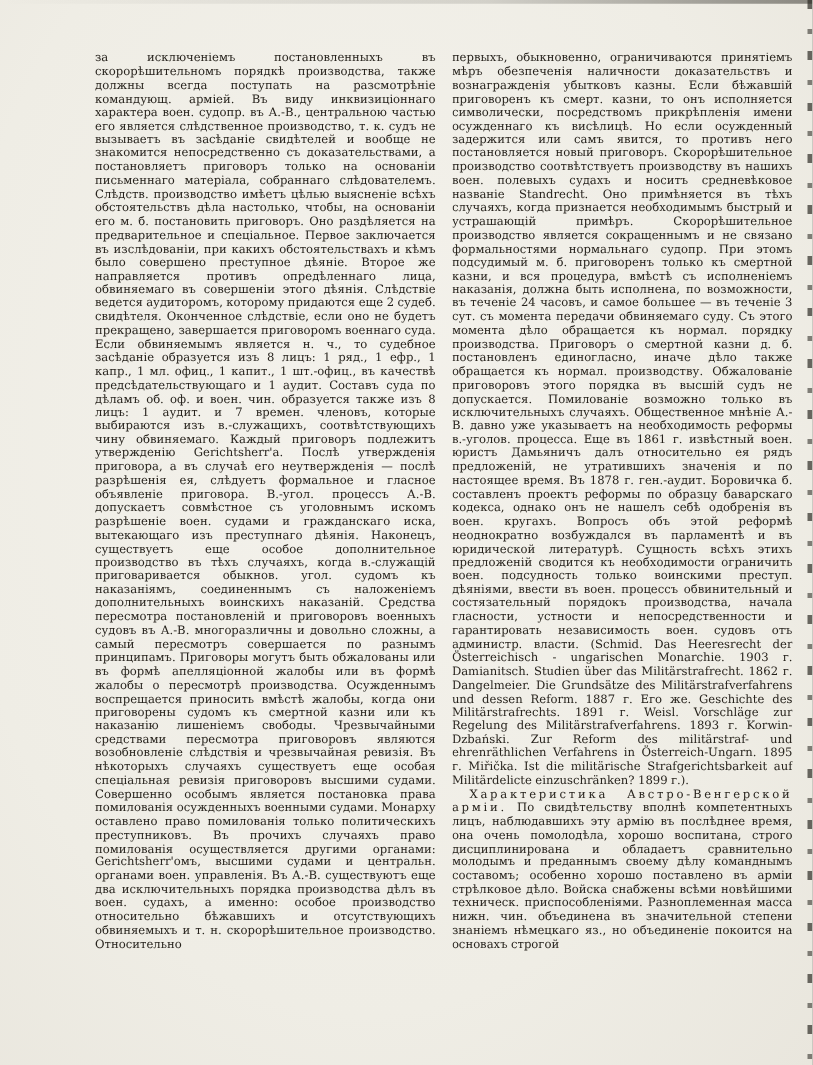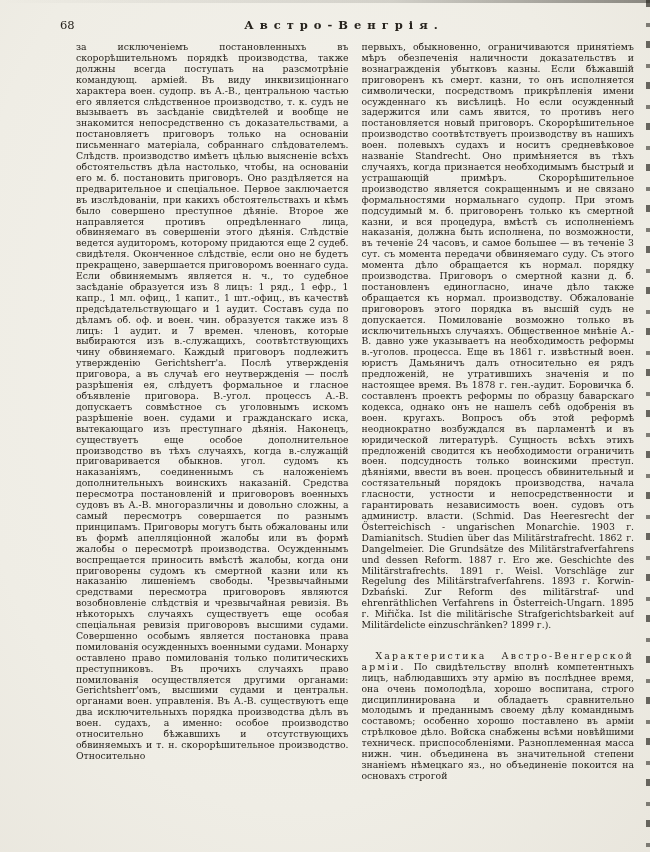--- a/index.html
+++ b/index.html
@@ -30,21 +30,21 @@
     overflow:hidden;
   }
   .col { width:50%; overflow:hidden; }
   .body-text {
     margin:0;
     font-size:9.3px;
     line-height:10.9px;
     text-align:justify;
     word-spacing:-0.2px;
   }
-  .indent { text-indent:14px;margin-top:20px; }
+  .indent { text-indent:14px; }
   .runin { letter-spacing:2.2px; }
   .bib { }
   .scan-marks {
     position:absolute; top:0; right:0; bottom:0; width:4px;
     background-image: repeating-linear-gradient(
       180deg,
       rgba(40,38,32,0.85) 0px, rgba(40,38,32,0.85) 7px,
       rgba(40,38,32,0.0) 7px, rgba(40,38,32,0.0) 23px,
       rgba(40,38,32,0.7) 23px, rgba(40,38,32,0.7) 27px,
       rgba(40,38,32,0.0) 27px, rgba(40,38,32,0.0) 41px
@@ -56,25 +56,20 @@
     position:absolute; top:0; left:0; right:0; height:3px;
     background: linear-gradient(90deg, rgba(40,38,32,0.0) 0%, rgba(40,38,32,0.15) 60%, rgba(40,38,32,0.5) 100%);
     pointer-events:none;
   }
 </style>
 </head>
 <body>
 
 <div class="sheet">
 
-  <div class="header">
-    <span class="pagenum">68</span>
-    <span class="title">Австро-Венгрія.</span>
-    <span class="spacer"></span>
-  </div>
 
   <div class="cols">
 
     <div class="col">
       <p class="body-text">за исключеніемъ постановленныхъ въ скорорѣшительномъ порядкѣ производства, также должны всегда поступать на разсмотрѣніе командующ. арміей. Въ виду инквизиціоннаго характера воен. судопр. въ А.-В., центральною частью его является слѣдственное производство, т. к. судъ не вызываетъ въ засѣданіе свидѣтелей и вообще не знакомится непосредственно съ доказательствами, а постановляетъ приговоръ только на основаніи письменнаго матеріала, собраннаго слѣдователемъ. Слѣдств. производство имѣетъ цѣлью выясненіе всѣхъ обстоятельствъ дѣла настолько, чтобы, на основаніи его м. б. постановить приговоръ. Оно раздѣляется на предварительное и спеціальное. Первое заключается въ изслѣдованіи, при какихъ обстоятельствахъ и кѣмъ было совершено преступное дѣяніе. Второе же направляется противъ опредѣленнаго лица, обвиняемаго въ совершеніи этого дѣянія. Слѣдствіе ведется аудиторомъ, которому придаются еще 2 судеб. свидѣтеля. Оконченное слѣдствіе, если оно не будетъ прекращено, завершается приговоромъ военнаго суда. Если обвиняемымъ является н. ч., то судебное засѣданіе образуется изъ 8 лицъ: 1 ряд., 1 ефр., 1 капр., 1 мл. офиц., 1 капит., 1 шт.-офиц., въ качествѣ предсѣдательствующаго и 1 аудит. Составъ суда по дѣламъ об. оф. и воен. чин. образуется также изъ 8 лицъ: 1 аудит. и 7 времен. членовъ, которые выбираются изъ в.-служащихъ, соотвѣтствующихъ чину обвиняемаго. Каждый приговоръ подлежитъ утвержденію Gerichtsherr'а. Послѣ утвержденія приговора, а въ случаѣ его неутвержденія — послѣ разрѣшенія ея, слѣдуетъ формальное и гласное объявленіе приговора. В.-угол. процессъ А.-В. допускаетъ совмѣстное съ уголовнымъ искомъ разрѣшеніе воен. судами и гражданскаго иска, вытекающаго изъ преступнаго дѣянія. Наконецъ, существуетъ еще особое дополнительное производство въ тѣхъ случаяхъ, когда в.-служащій приговаривается обыкнов. угол. судомъ къ наказаніямъ, соединеннымъ съ наложеніемъ дополнительныхъ воинскихъ наказаній. Средства пересмотра постановленій и приговоровъ военныхъ судовъ въ А.-В. многоразличны и довольно сложны, а самый пересмотръ совершается по разнымъ принципамъ. Приговоры могутъ быть обжалованы или въ формѣ апелляціонной жалобы или въ формѣ жалобы о пересмотрѣ производства. Осужденнымъ воспрещается приносить вмѣстѣ жалобы, когда они приговорены судомъ къ смертной казни или къ наказанію лишеніемъ свободы. Чрезвычайными средствами пересмотра приговоровъ являются возобновленіе слѣдствія и чрезвычайная ревизія. Въ нѣкоторыхъ случаяхъ существуетъ еще особая спеціальная ревизія приговоровъ высшими судами. Совершенно особымъ является постановка права помилованія осужденныхъ военными судами. Монарху оставлено право помилованія только политическихъ преступниковъ. Въ прочихъ случаяхъ право помилованія осуществляется другими органами: Gerichtsherr'омъ, высшими судами и центральн. органами воен. управленія. Въ А.-В. существуютъ еще два исключительныхъ порядка производства дѣлъ въ воен. судахъ, а именно: особое производство относительно бѣжавшихъ и отсутствующихъ обвиняемыхъ и т. н. скорорѣшительное производство. Относительно</p>
     </div>
 
     <div class="col">
       <p class="body-text"><span>первыхъ, обыкновенно, ограничиваются принятіемъ мѣръ обезпеченія наличности доказательствъ и вознагражденія убытковъ казны. Если бѣжавшій приговоренъ къ смерт. казни, то онъ исполняется символически, посредствомъ прикрѣпленія имени осужденнаго къ висѣлицѣ. Но если осужденный задержится или самъ явится, то противъ него постановляется новый приговоръ. Скорорѣшительное производство соотвѣтствуетъ производству въ нашихъ воен. полевыхъ судахъ и носитъ средневѣковое названіе Standrecht. Оно примѣняется въ тѣхъ случаяхъ, когда признается необходимымъ быстрый и устрашающій примѣръ. Скорорѣшительное производство является сокращеннымъ и не связано формальностями нормальнаго судопр. При этомъ подсудимый м. б. приговоренъ только къ смертной казни, и вся процедура, вмѣстѣ съ исполненіемъ наказанія, должна быть исполнена, по возможности, въ теченіе 24 часовъ, и самое большее — въ теченіе 3 сут. съ момента передачи обвиняемаго суду. Съ этого момента дѣло обращается къ нормал. порядку производства. Приговоръ о смертной казни д. б. постановленъ единогласно, иначе дѣло также обращается къ нормал. производству. Обжалованіе приговоровъ этого порядка въ высшій судъ не допускается. Помилованіе возможно только въ исключительныхъ случаяхъ. Общественное мнѣніе А.-В. давно уже указываетъ на необходимость реформы в.-уголов. процесса. Еще въ 1861 г. извѣстный воен. юристъ Дамьяничъ далъ относительно ея рядъ предложеній, не утратившихъ значенія и по настоящее время. Въ 1878 г. ген.-аудит. Боровичка б. составленъ проектъ реформы по образцу баварскаго кодекса, однако онъ не нашелъ себѣ одобренія въ воен. кругахъ. Вопросъ объ этой реформѣ неоднократно возбуждался въ парламентѣ и въ юридической литературѣ. Сущность всѣхъ этихъ предложеній сводится къ необходимости ограничить воен. подсудность только воинскими преступ. дѣяніями, ввести въ воен. процессъ обвинительный и состязательный порядокъ производства, начала гласности, устности и непосредственности и гарантировать независимость воен. судовъ отъ администр. власти.</span> <span class="bib">(Schmid. Das Heeresrecht der Österreichisch - ungarischen Monarchie. 1903 г. Damianitsch. Studien über das Militärstrafrecht. 1862 г. Dangelmeier. Die Grundsätze des Militärstrafverfahrens und dessen Reform. 1887 г. Его же. Geschichte des Militärstrafrechts. 1891 г. Weisl. Vorschläge zur Regelung des Militärstrafverfahrens. 1893 г. Korwin-Dzbański. Zur Reform des militärstraf- und ehrenräthlichen Verfahrens in Österreich-Ungarn. 1895 г. Miřička. Ist die militärische Strafgerichtsbarkeit auf Militärdelicte einzuschränken? 1899 г.).</span></p>
       <p class="body-text indent"><span class="runin">Характеристика Австро-Венгерской арміи.</span> <span>По свидѣтельству вполнѣ компетентныхъ лицъ, наблюдавшихъ эту армію въ послѣднее время, она очень помолодѣла, хорошо воспитана, строго дисциплинирована и обладаетъ сравнительно молодымъ и преданнымъ своему дѣлу команднымъ составомъ; особенно хорошо поставлено въ арміи стрѣлковое дѣло. Войска снабжены всѣми новѣйшими техническ. приспособленіями. Разноплеменная масса нижн. чин. объединена въ значительной степени знаніемъ нѣмецкаго яз., но объединеніе покоится на основахъ строгой</span></p>

